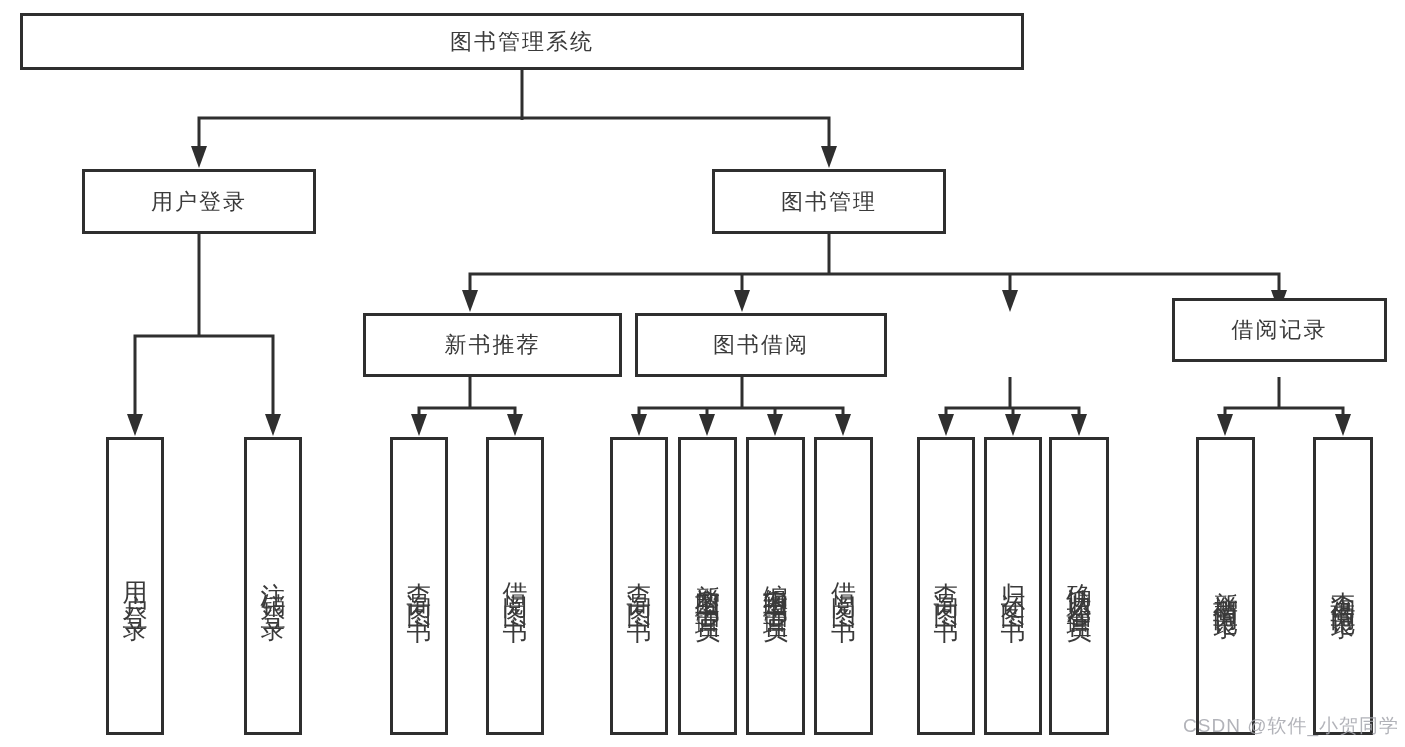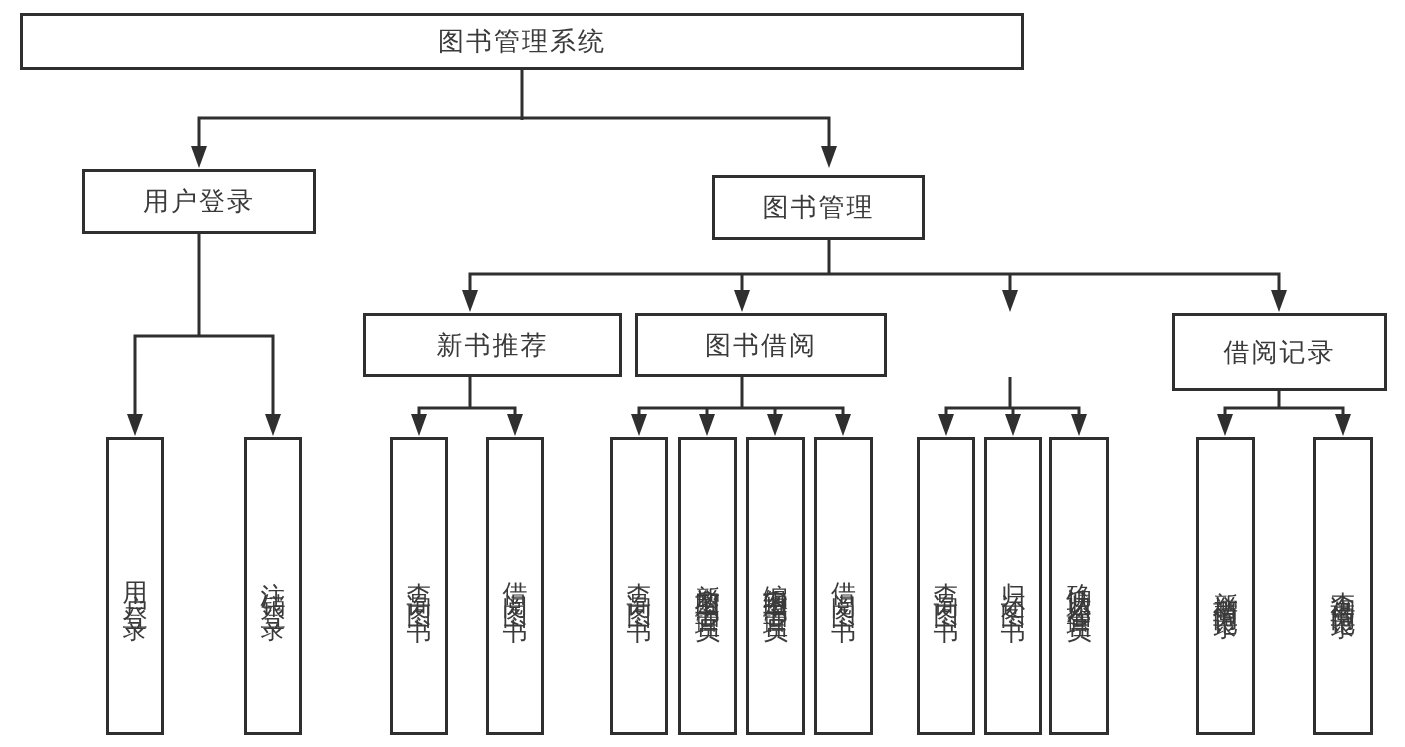--- a/index.html
+++ b/index.html
@@ -6,21 +6,21 @@
   #stage{
     position:relative;width:1405px;height:747px;background:#ffffff;overflow:hidden;
     font-family:"Liberation Sans","DejaVu Sans",sans-serif;color:#3a3a3a;
   }
   #wires{position:absolute;left:0;top:0;z-index:1;}
   .node{
     position:absolute;box-sizing:border-box;background:#ffffff;
     border:3px solid #2f2f2f;z-index:2;
     display:flex;align-items:center;justify-content:center;
   }
-  .hnode{font-size:26px;letter-spacing:2px;white-space:nowrap;}
+  .hnode{font-size:22px;letter-spacing:2px;white-space:nowrap;}
   .vnode span{
     writing-mode:vertical-rl;text-orientation:mixed;
     font-size:25px;letter-spacing:12px;line-height:1;white-space:nowrap;
   }
   .vnode.tight span{letter-spacing:5px;}
   #watermark{
     position:absolute;right:6px;bottom:8px;z-index:3;
     font-size:19px;letter-spacing:1px;color:rgba(164,166,173,0.85);white-space:nowrap;
   }
 </style>
@@ -80,25 +80,25 @@
         <use href="#ah" x="1013" y="436"></use>
       <use href="#ah" x="1079" y="436"></use>
         <use href="#ah" x="1225" y="436"></use>
       <use href="#ah" x="1343" y="436"></use>
     </g>
   </svg>
 
   <div class="node hnode" style="left:20px;top:13px;width:1004px;height:57px">图书管理系统</div>
 
   <div class="node hnode" style="left:82px;top:169px;width:234px;height:65px">用户登录</div>
-  <div class="node hnode" style="left:712px;top:175px;width:213px;height:65px">图书管理</div>
+  <div class="node hnode" style="left:712px;top:169px;width:234px;height:65px">图书管理</div>
 
   <div class="node hnode" style="left:363px;top:313px;width:259px;height:64px">新书推荐</div>
   <div class="node hnode" style="left:635px;top:313px;width:252px;height:64px">图书借阅</div>
-  <div class="node hnode" style="left:1172px;top:313px;width:215px;height:78px">借阅记录</div>
+  <div class="node hnode" style="left:1172px;top:298px;width:215px;height:64px">借阅记录</div>
 
   <div class="node vnode" style="left:106px;top:437px;width:58px;height:298px">
     <span>用户登录</span>
   </div>
   <div class="node vnode" style="left:244px;top:437px;width:58px;height:298px">
     <span>注销登录</span>
   </div>
 
   <div class="node vnode" style="left:390px;top:437px;width:58px;height:298px">
     <span>查询图书</span>
@@ -130,14 +130,15 @@
     <span>确认归还（管理员）</span>
   </div>
 
   <div class="node vnode tight" style="left:1196px;top:437px;width:59px;height:298px">
     <span>新增借阅记录</span>
   </div>
   <div class="node vnode tight" style="left:1313px;top:437px;width:60px;height:298px">
     <span>查询借阅记录</span>
   </div>
 
+  <div id="watermark">CSDN @软件_小贺同学</div>
 
 </div>
 
 </body></html>

